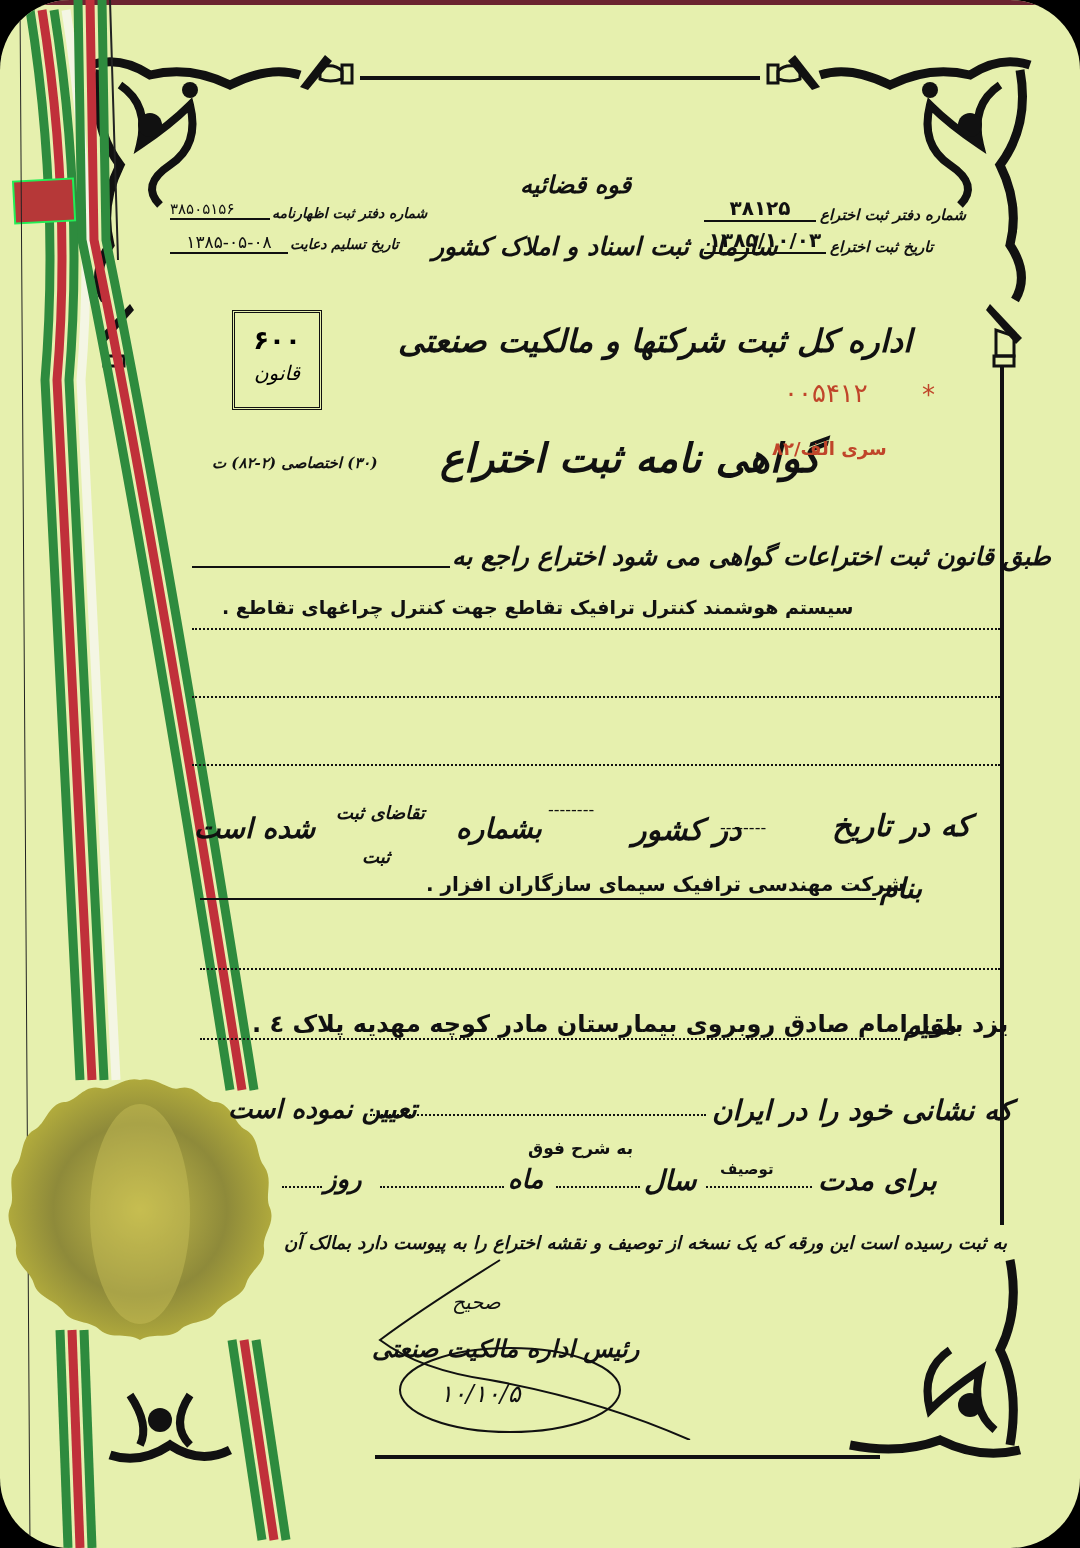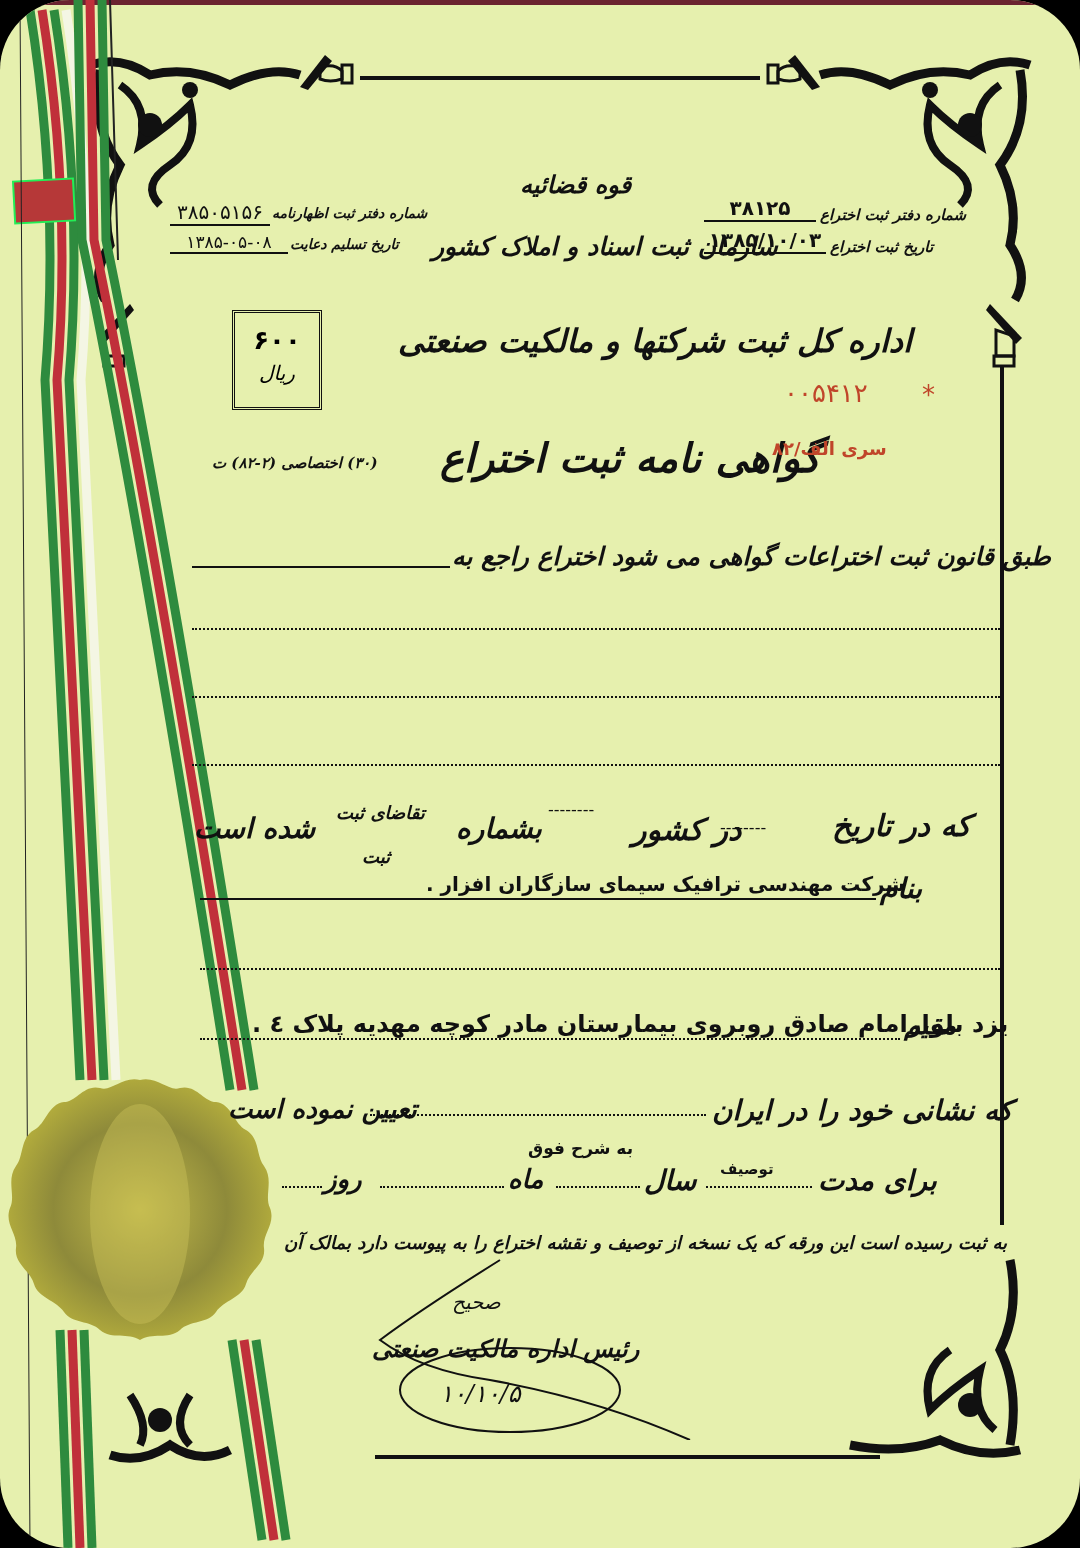--- a/index.html
+++ b/index.html
@@ -112,40 +112,41 @@
 
   <div class="rtl bold serif" style="left:520px;top:170px;font-size:24px;font-style:italic;">قوه قضائیه</div>
   <div class="rtl bold serif" style="left:432px;top:232px;font-size:25px;font-style:italic;">سازمان ثبت اسناد و املاک کشور</div>
 
   <div class="rtl serif" style="left:820px;top:206px;font-size:15px;font-style:italic;font-weight:bold;">شماره دفتر ثبت اختراع</div>
   <div class="rtl bold ul" style="left:704px;top:196px;width:112px;text-align:center;font-size:20px;">۳۸۱۲۵</div>
   <div class="rtl serif" style="left:830px;top:238px;font-size:15px;font-style:italic;font-weight:bold;">تاریخ ثبت اختراع</div>
   <div class="rtl bold ul" style="left:704px;top:228px;width:122px;text-align:center;font-size:20px;">۱۳۸۵/۱۰/۰۳</div>
 
   <div class="rtl serif" style="left:272px;top:205px;font-size:14px;font-style:italic;font-weight:bold;">شماره دفتر ثبت اظهارنامه</div>
-  <div class="rtl ul" style="left:170px;top:200px;width:100px;text-align:center;font-size:20px;">۳۸۵۰۵۱۵۶</div>
+  <div class="rtl ul" style="left:170px;top:200px;width:100px;text-align:left;font-size:15px;">۳۸۵۰۵۱۵۶</div>
   <div class="rtl serif" style="left:290px;top:236px;font-size:14px;font-style:italic;font-weight:bold;">تاریخ تسلیم دعایت</div>
   <div class="rtl ul" style="left:170px;top:232px;width:118px;text-align:center;font-size:17px;">۱۳۸۵-۰۵-۰۸</div>
 
   <div class="rtl bold serif" style="left:398px;top:322px;font-size:32px;font-style:italic;">اداره کل ثبت شرکتها و مالکیت صنعتی</div>
   <div class="rtl bold serif" style="left:440px;top:434px;font-size:40px;font-style:italic;">گواهی نامه ثبت اختراع</div>
 
   <div class="stampbox">
     <div class="v">۶۰۰</div>
-    <div class="u serif">ریال</div>
+    <div class="u serif">قانون</div>
   </div>
 
   <div class="rtl" style="left:922px;top:380px;font-size:26px;color:#c0452a;">*</div>
   <div class="rtl" style="left:784px;top:378px;font-size:26px;color:#c0452a;letter-spacing:2px;">۰۰۵۴۱۲</div>
   <div class="rtl bold" style="left:772px;top:438px;font-size:18px;color:#c0452a;">سری الف/۸۲</div>
 
   <div class="rtl bold serif" style="left:212px;top:454px;font-size:15px;font-style:italic;">(۳۰) اختصاصی (۲-۸۲) ت</div>
 
   <div class="rtl bold serif" style="left:452px;top:542px;font-size:25px;font-style:italic;">طبق قانون ثبت اختراعات گواهی می شود اختراع راجع به</div>
   <div class="solidline" style="left:192px;top:566px;width:258px;"></div>
+  <div class="rtl bold" style="left:222px;top:596px;font-size:19px;">سیستم هوشمند کنترل ترافیک تقاطع جهت کنترل چراغهای  تقاطع .</div>
   <div class="dotline" style="left:192px;top:628px;width:808px;"></div>
   <div class="dotline" style="left:192px;top:696px;width:808px;"></div>
   <div class="dotline" style="left:192px;top:764px;width:808px;"></div>
 
   <div class="rtl bold serif" style="left:832px;top:808px;font-size:30px;font-style:italic;">که در تاریخ</div>
   <div class="rtl" style="left:720px;top:818px;font-size:16px;">--------</div>
   <div class="rtl bold serif" style="left:632px;top:812px;font-size:30px;font-style:italic;">در کشور</div>
   <div class="rtl" style="left:548px;top:800px;font-size:16px;">--------</div>
   <div class="rtl bold serif" style="left:456px;top:812px;font-size:28px;font-style:italic;">بشماره</div>
   <div class="rtl bold serif" style="left:336px;top:802px;font-size:18px;font-style:italic;">تقاضای ثبت</div>

